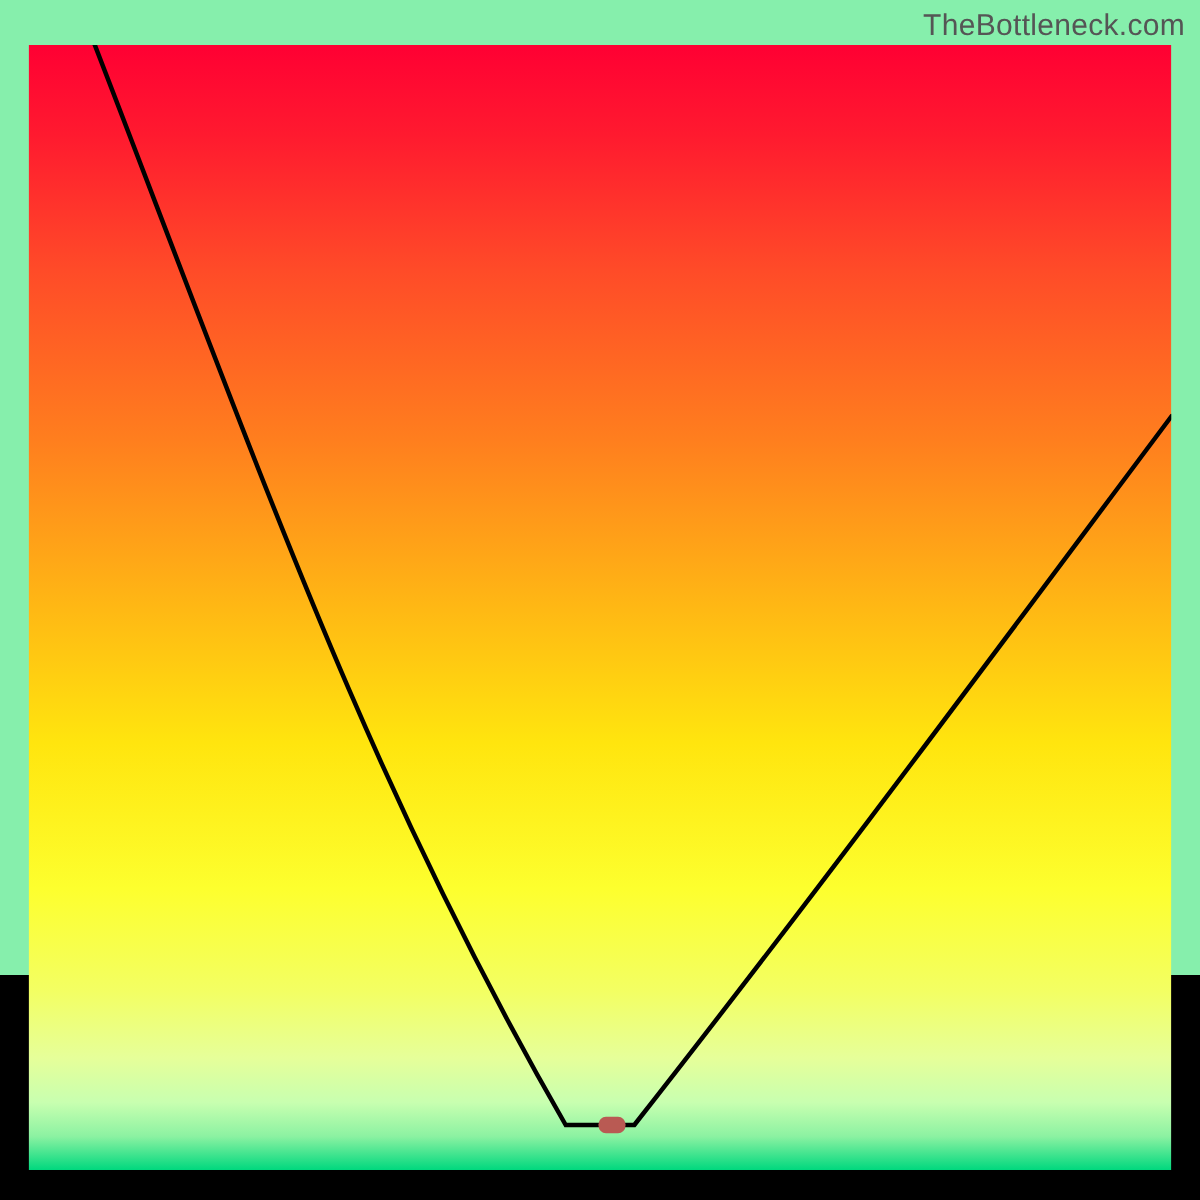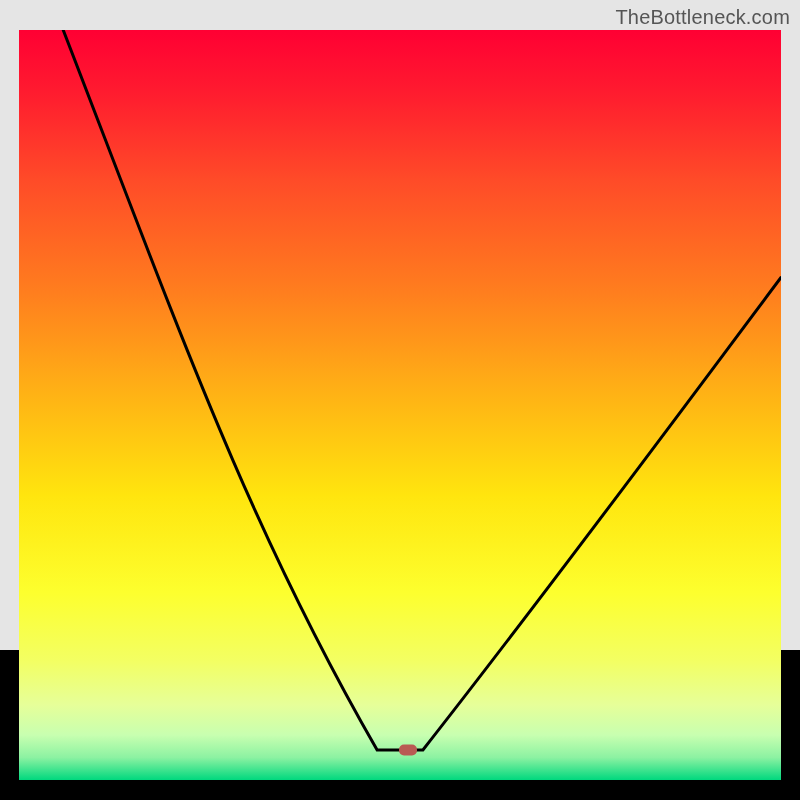--- a/index.html
+++ b/index.html
@@ -1,21 +1,21 @@
 <!DOCTYPE html>
 <html><head>
 <meta charset="utf-8">
 <style>
   * { margin: 0; padding: 0; box-sizing: border-box; }
   html, body { width: 800px; height: 800px; overflow: hidden; background: #000; }
   .container {
     width: 800px;
     height: 650px;
     position: relative;
-    background: #e5e5e5;
+    background: #86efac;
   }
   .watermark {
     position: absolute;
     top: 6px;
     right: 10px;
     font-family: Arial, sans-serif;
     font-size: 20px;
     color: #555;
     z-index: 10;
     font-weight: 500;

